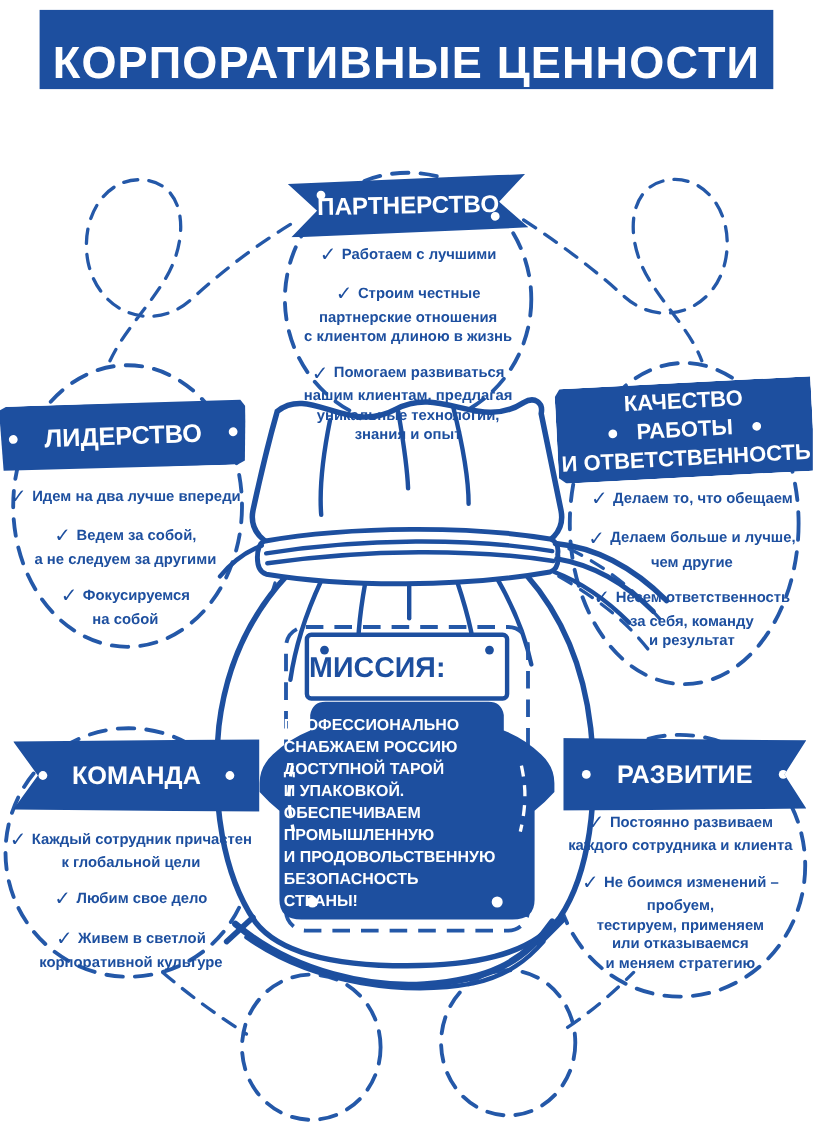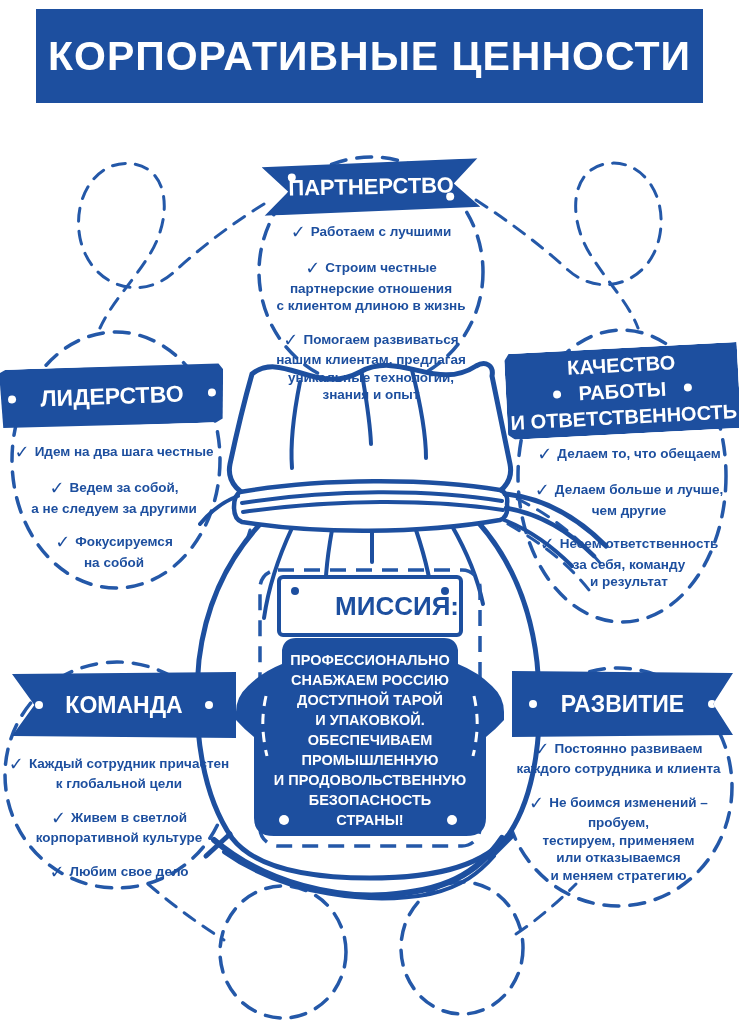--- a/index.html
+++ b/index.html
@@ -2,22 +2,22 @@
 <html><head>
 <meta charset="utf-8">
 <style>
   html,body{margin:0;padding:0;background:#fff;}
   #page{position:relative;width:739px;height:1024px;background:#fff;overflow:hidden;
         font-family:"Liberation Sans","DejaVu Sans",sans-serif;}
   .abs{position:absolute;}
   svg{position:absolute;left:0;top:0;}
 
   
-  .title-banner{left:36px;top:9px;width:667px;height:94px;background:#1d4f9f;
-    display:flex;align-items:center;justify-content:center;z-index:6;}
+  .title-banner{left:36px;top:9px;width:667px;height:72px;background:#1d4f9f;
+    display:flex;align-items:flex-end;justify-content:center;z-index:6;}
   .title-banner span{color:#fff;font-weight:bold;font-size:41px;letter-spacing:1px;white-space:nowrap;}
 
   
   .ribbon{background:#1d4f9f;display:flex;align-items:center;justify-content:center;
     color:#fff;font-weight:bold;z-index:4;}
   .ribbon .dot{width:8px;height:8px;border-radius:50%;background:#fff;display:inline-block;flex:0 0 auto;}
   .ribbon-label{white-space:nowrap;}
 
   .partnership-ribbon{left:262px;top:160px;width:218px;height:54px;font-size:22px;
     clip-path:polygon(0 10%,99% 0,88% 46%,100% 90%,1% 100%,12% 56%);
@@ -46,26 +46,26 @@
   .t{white-space:pre-line;}
 
   .partnership-list{left:258px;top:220px;width:226px;}
   .leadership-list{left:-2px;top:440px;width:232px;}
   .quality-list{left:517px;top:442px;width:224px;}
   .team-list{left:0px;top:752px;width:238px;}
   .development-list{left:498px;top:737px;width:241px;}
 
   
   .mission-box{left:277px;top:575px;width:178px;height:54px;background:#fff;border:4px solid #1d4f9f;
-    border-radius:6px;z-index:6;display:flex;align-items:center;justify-content:flex-end;}
+    border-radius:6px;z-index:6;display:flex;align-items:center;justify-content:flex-start;}
   .mission-box span{color:#1d4f9f;font-weight:bold;font-size:26px;}
   .mission-box .bdot{position:absolute;width:8px;height:8px;border-radius:50%;background:#1d4f9f;top:8px;}
   .mission-box .bdot.l{left:10px;} .mission-box .bdot.r{right:10px;}
   .mission-text{left:258px;top:650px;width:224px;z-index:6;color:#fff;font-weight:bold;
-    font-size:14.5px;line-height:1.38;text-align:center;white-space:pre-line;}
+    font-size:14.5px;line-height:1.38;text-align:left;white-space:pre-line;}
 </style>
 </head>
 <body>
 
 <div id="page">
 
   <svg width="739" height="1024" viewBox="0 0 739 1024" style="z-index:1">
     <g fill="none" stroke="#2458a8" stroke-width="3.5" stroke-dasharray="15 11" stroke-linecap="round">
       <ellipse cx="371" cy="272" rx="112" ry="115"></ellipse>
       <ellipse cx="116" cy="460" rx="104" ry="128"></ellipse>
@@ -141,21 +141,21 @@
 уникальные технологии,
 знания и опыт</span></div>
   </div>
 
   <div class="abs ribbon leadership-ribbon">
     <span class="dot"></span>
     <span class="ribbon-label">ЛИДЕРСТВО</span>
     <span class="dot"></span>
   </div>
   <div class="abs list leadership-list">
-    <div class="item"><span class="check">✓</span><span class="t">Идем на два шага честные</span></div>
+    <div class="item"><span class="check">✓</span><span class="t">Идем на два лучше впереди</span></div>
     <div class="item"><span class="check">✓</span><span class="t">Ведем за собой,
 а не следуем за другими</span></div>
     <div class="item"><span class="check">✓</span><span class="t">Фокусируемся
 на собой</span></div>
   </div>
 
   <div class="abs ribbon quality-ribbon">
     <span>КАЧЕСТВО</span>
     <span class="qmid">
       <span class="dot"></span>
@@ -174,23 +174,23 @@
   </div>
 
   <div class="abs ribbon team-ribbon">
     <span class="dot"></span>
     <span class="ribbon-label">КОМАНДА</span>
     <span class="dot"></span>
   </div>
   <div class="abs list team-list">
     <div class="item"><span class="check">✓</span><span class="t">Каждый сотрудник причастен
 к глобальной цели</span></div>
+    <div class="item"><span class="check">✓</span><span class="t">Любим свое дело</span></div>
     <div class="item"><span class="check">✓</span><span class="t">Живем в светлой
 корпоративной культуре</span></div>
-    <div class="item"><span class="check">✓</span><span class="t">Любим свое дело</span></div>
   </div>
 
   <div class="abs ribbon development-ribbon">
     <span class="dot"></span>
     <span class="ribbon-label">РАЗВИТИЕ</span>
     <span class="dot"></span>
   </div>
   <div class="abs list development-list">
     <div class="item"><span class="check">✓</span><span class="t">Постоянно развиваем
 каждого сотрудника и клиента</span></div>

